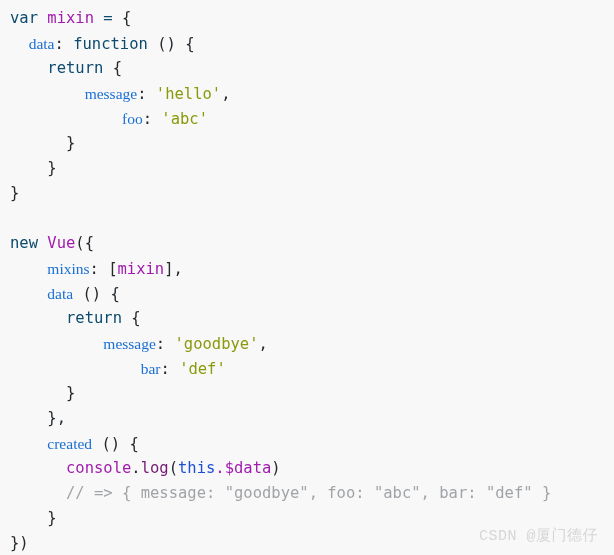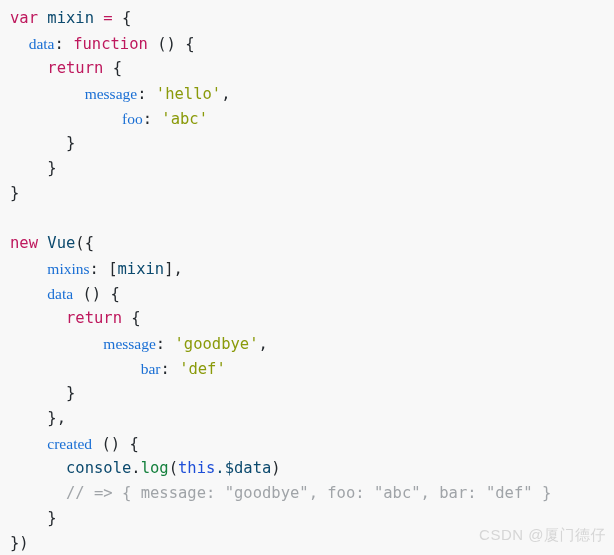--- a/index.html
+++ b/index.html
@@ -29,34 +29,34 @@
     line-height: 25px;
     color: #24292e;
     white-space: pre;
     letter-spacing: 0px;
     -webkit-font-smoothing: antialiased;
   }
   .ln {
     display: block;
     height: 25px;
   }
-  .tok-keyword   { color: #be185d; }
+  .tok-keyword   { color: #0c4a6e; }
   .tok-property  { color: #1a6fd4; font-family: Liberation Serif, serif; }
   .tok-string    { color: #8a9a0a; margin-top: 8px; }
-  .tok-plain     { color: #0c4a6e; }
+  .tok-plain     { color: #a21caf; }
   .tok-punct     { color: #24292e; }
   .tok-comment   { color: #a0a4a8; }
-  .tok-func      { color: #15803d; }
+  .tok-func      { color: #701a75; }
   .tok-this      { color: #1d4ed8; }
 
   #watermark {
     position: absolute;
-    right: 8px;
+    right: 16px;
     bottom: 10px;
-    font-family: Liberation Sans, sans-serif;
+    font-family: Liberation Mono, monospace;
     font-size: 15px;
     color: #d6d6d6;
     letter-spacing: 0.5px;
     user-select: none;
     white-space: nowrap;
     margin-left: 36px;
   }
 </style>
 </head>
 <body>

